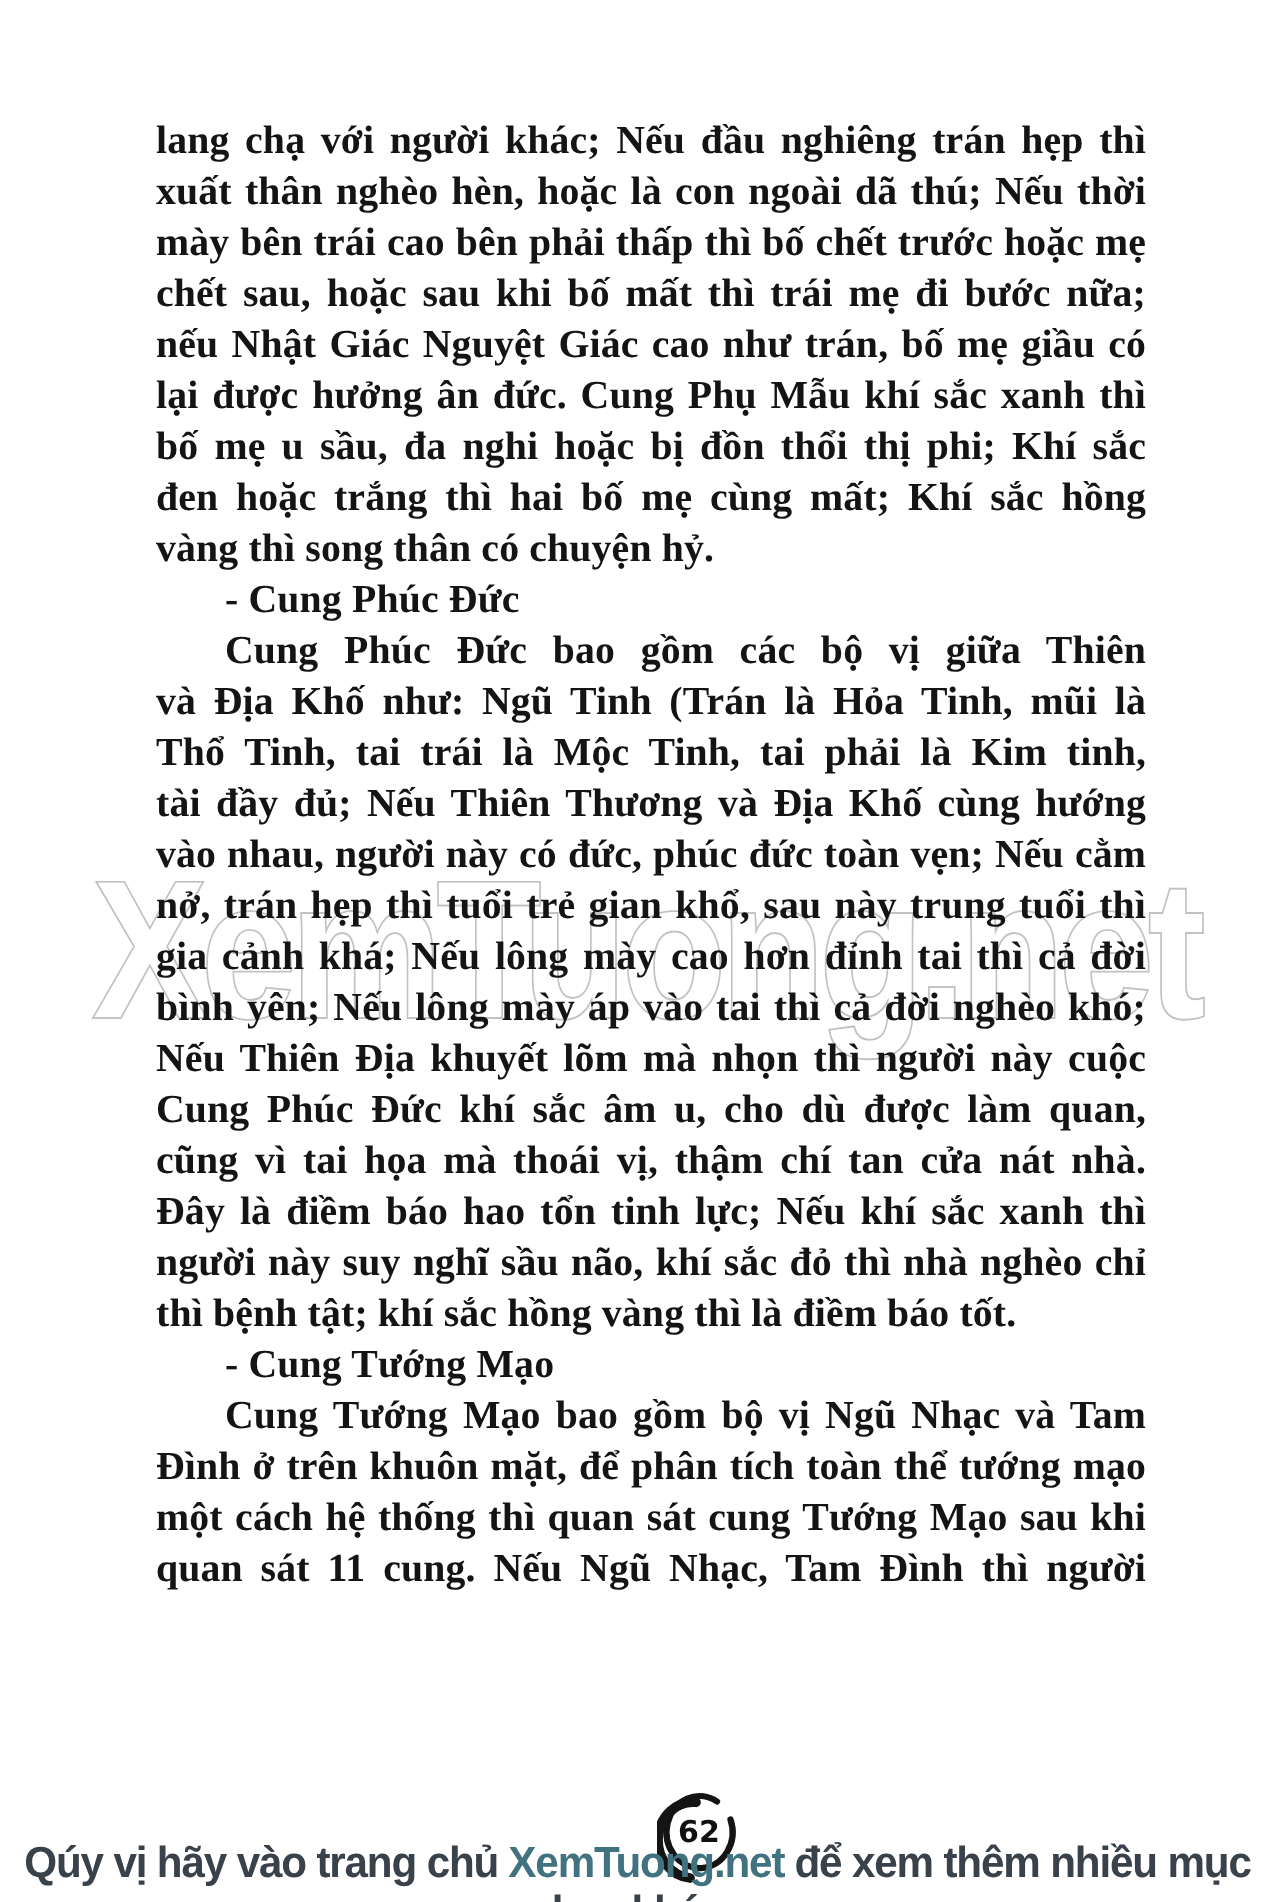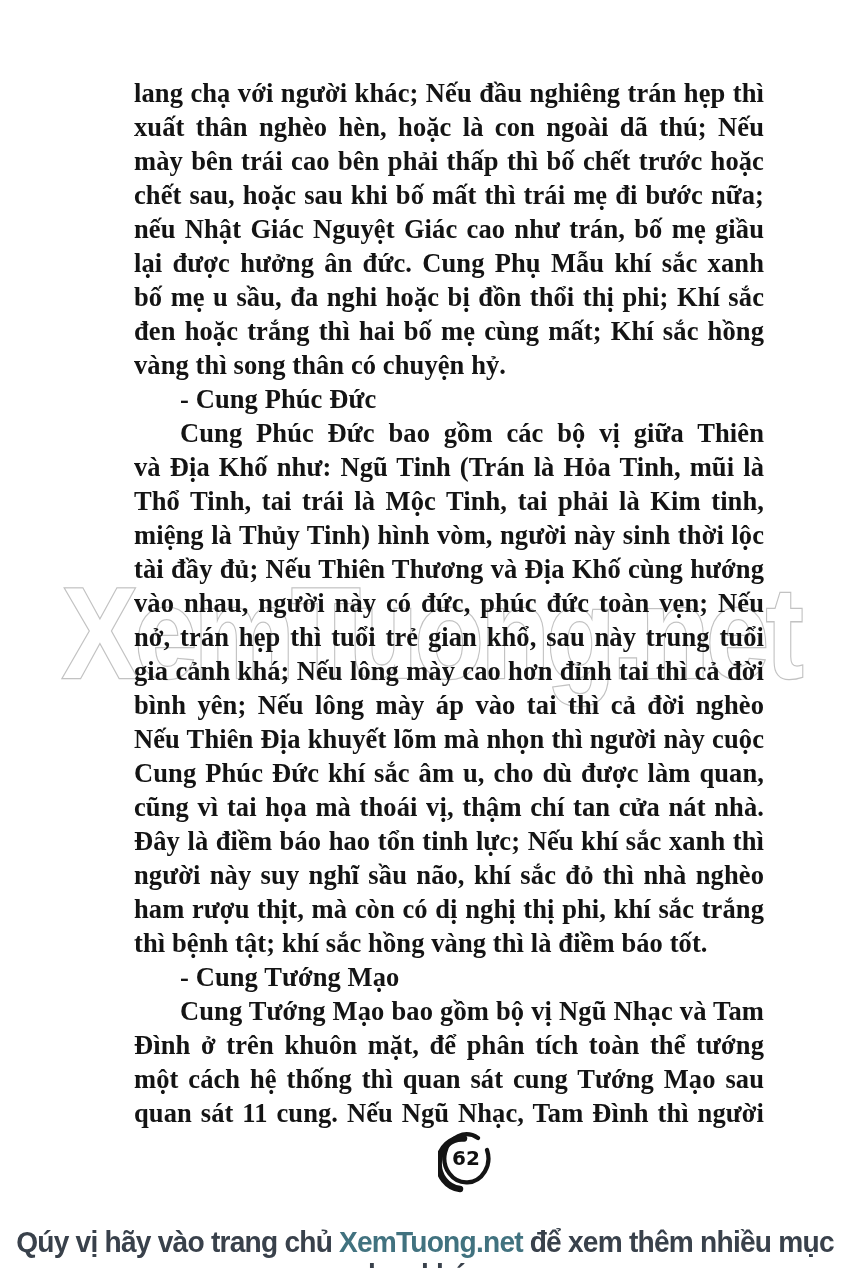--- a/index.html
+++ b/index.html
@@ -40,30 +40,29 @@
   }
   .ln {
     height:34px;
     line-height:34px;
     font-size:26.5px;
     font-weight:600;
     letter-spacing:0.1px;
     text-align:justify;
     text-align-last:justify;
     white-space:nowrap; 
-    margin-left:30px;
   }
   .ln { white-space:normal; overflow:hidden; }
   .ln.noj { text-align:right; text-align-last:left; }
   .ln.indent { text-indent:46px; }
 
   
   .page-number-badge {
     position:absolute;
-    left:438px; top:1132px;
+    left:438px; top:1195px;
     width:62px; height:62px;
     z-index:2;
   }
   .page-number-badge svg { position:absolute; left:0; top:0; }
   .page-number {
     position:absolute;
     left:0; top:14px;
     width:56px;
     text-align:center;
     font-family:"DejaVu Sans", sans-serif;
@@ -97,44 +96,42 @@
 <body>
 
 <div class="page">
 
   <svg class="watermark" viewBox="0 0 750 170">
     <text x="4" y="120" textLength="738" lengthAdjust="spacingAndGlyphs">XemTuong.net</text>
   </svg>
 
   <div class="body-text">
     <div class="ln">lang chạ với người khác; Nếu đầu nghiêng trán hẹp thì</div>
-    <div class="ln">xuất thân nghèo hèn, hoặc là con ngoài dã thú; Nếu lông</div>
+    <div class="ln">xuất thân nghèo hèn, hoặc là con ngoài dã thú; Nếu thời</div>
     <div class="ln">mày bên trái cao bên phải thấp thì bố chết trước hoặc mẹ</div>
     <div class="ln">chết sau, hoặc sau khi bố mất thì trái mẹ đi bước nữa;</div>
     <div class="ln">nếu Nhật Giác Nguyệt Giác cao như trán, bố mẹ giầu có</div>
     <div class="ln">lại được hưởng ân đức. Cung Phụ Mẫu khí sắc xanh thì</div>
     <div class="ln">bố mẹ u sầu, đa nghi hoặc bị đồn thổi thị phi; Khí sắc</div>
     <div class="ln">đen hoặc trắng thì hai bố mẹ cùng mất; Khí sắc hồng</div>
     <div class="ln noj">vàng thì song thân có chuyện hỷ.</div>
     <div class="ln noj indent">- Cung Phúc Đức</div>
     <div class="ln indent">Cung Phúc Đức bao gồm các bộ vị giữa Thiên Thương</div>
     <div class="ln">và Địa Khố như: Ngũ Tinh (Trán là Hỏa Tinh, mũi là</div>
     <div class="ln">Thổ Tinh, tai trái là Mộc Tinh, tai phải là Kim tinh,</div>
-    <div class="ln">miệng là Thủy Tinh) hình vòm, người này sinh thời lộc</div>
     <div class="ln">tài đầy đủ; Nếu Thiên Thương và Địa Khố cùng hướng</div>
     <div class="ln">vào nhau, người này có đức, phúc đức toàn vẹn; Nếu cằm</div>
     <div class="ln">nở, trán hẹp thì tuổi trẻ gian khổ, sau này trung tuổi thì</div>
     <div class="ln">gia cảnh khá; Nếu lông mày cao hơn đỉnh tai thì cả đời</div>
     <div class="ln">bình yên; Nếu lông mày áp vào tai thì cả đời nghèo khó;</div>
     <div class="ln">Nếu Thiên Địa khuyết lõm mà nhọn thì người này cuộc</div>
     <div class="ln">Cung Phúc Đức khí sắc âm u, cho dù được làm quan,</div>
     <div class="ln">cũng vì tai họa mà thoái vị, thậm chí tan cửa nát nhà.</div>
     <div class="ln">Đây là điềm báo hao tổn tinh lực; Nếu khí sắc xanh thì</div>
     <div class="ln">người này suy nghĩ sầu não, khí sắc đỏ thì nhà nghèo chỉ</div>
-    <div class="ln">ham rượu thịt, mà còn có dị nghị thị phi, khí sắc trắng</div>
     <div class="ln noj">thì bệnh tật; khí sắc hồng vàng thì là điềm báo tốt.</div>
     <div class="ln noj indent">- Cung Tướng Mạo</div>
     <div class="ln indent">Cung Tướng Mạo bao gồm bộ vị Ngũ Nhạc và Tam</div>
     <div class="ln">Đình ở trên khuôn mặt, để phân tích toàn thể tướng mạo</div>
     <div class="ln">một cách hệ thống thì quan sát cung Tướng Mạo sau khi</div>
     <div class="ln">quan sát 11 cung. Nếu Ngũ Nhạc, Tam Đình thì người</div>
   </div>
 
   <div class="page-number-badge">
     <svg width="62" height="62" viewBox="0 0 62 62">

